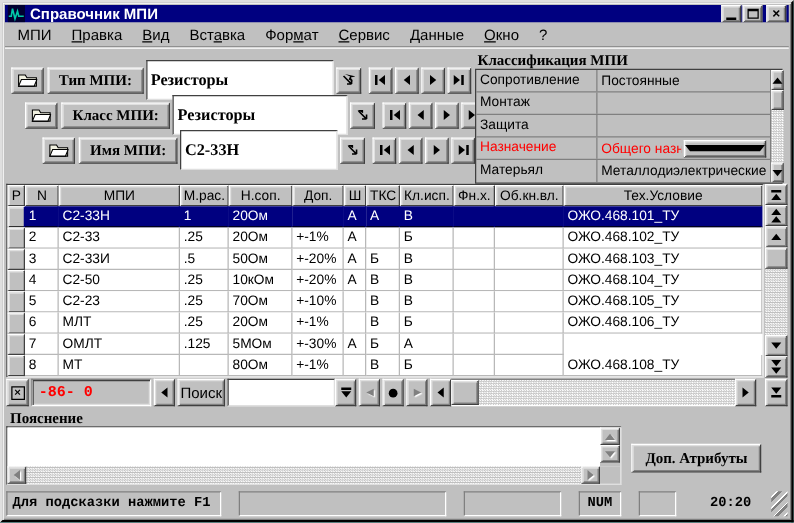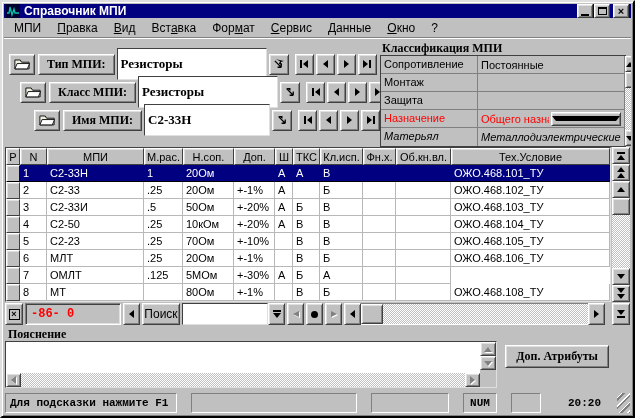--- a/index.html
+++ b/index.html
@@ -56,21 +56,21 @@
   .hbar{width:8px;height:2px;background:#000;display:block;flex:none;}
   .stack{display:flex;flex-direction:column;align-items:center;gap:1px;}
   .dot{width:7px;height:7px;border-radius:50%;background:#000;display:block;}
   .xbox{width:11px;height:11px;border:1px solid #000;display:flex;align-items:center;justify-content:center;font-size:9px;font-weight:bold;line-height:1;}
   
   .cls-panel{position:absolute;right:4px;top:2px;width:246px;}
   .cls-title{font-family:"Liberation Serif",serif;font-weight:bold;font-size:12px;padding-left:2px;height:14px;}
   .cls-body{display:flex;border:1px solid #404040;background:#c0c0c0;}
   .cls-grid{flex:1;}
   .cls-row{display:flex;height:18px;border-bottom:1px solid #808080;font-size:11px;align-items:stretch;}
-  .cls-row:last-child{border-bottom:none;font-style:italic;}
+  .cls-row:last-child{border-bottom:none;}
   .cls-label{width:97px;border-right:1px solid #808080;padding:2px 3px;white-space:nowrap;overflow:hidden;}
   .cls-value{flex:1;padding:2px 3px;white-space:nowrap;overflow:hidden;display:flex;align-items:center;}
   .cls-value span{flex:1;overflow:hidden;white-space:nowrap;}
   .cls-row.red .cls-label,.cls-row.red .cls-value{color:#ff0000;}
   .combo-btn{width:15px;height:14px;margin-left:2px;}
   .cls-strip{width:17px;display:flex;flex-direction:column;border-left:1px solid #808080;
     background:repeating-conic-gradient(#ffffff 0% 25%, #c0c0c0 0% 50%);background-size:2px 2px;}
   .cls-strip .btn3d{height:16px;width:100%;}
   .cls-thumb{height:18px;width:100%;}
   .cls-track{flex:1;}
@@ -113,21 +113,21 @@
   .note-label{font-family:"Liberation Serif",serif;font-weight:bold;font-size:12px;height:14px;padding-left:3px;}
   .note-row{display:flex;flex:1;align-items:flex-start;}
   .memo-box{width:492px;height:47px;background:#fff;border:1px solid;border-color:#404040 #dfdfdf #dfdfdf #404040;display:grid;grid-template-columns:1fr 16px;grid-template-rows:1fr 14px;}
   .memo-text{border:none;outline:none;resize:none;background:#fff;font-size:11px;overflow:hidden;width:100%;height:100%;}
   .memo-vscroll{background:#c0c0c0;display:flex;flex-direction:column;}
   .memo-vscroll .btn3d{height:14px;width:100%;}
   .memo-hscroll{background:repeating-conic-gradient(#ffffff 0% 25%, #c0c0c0 0% 50%);background-size:2px 2px;display:flex;}
   .memo-hscroll .btn3d{width:15px;height:100%;}
   .memo-hscroll .fill{flex:1;}
   .memo-corner{background:#c0c0c0;}
-  .attrs-btn{margin-left:auto;margin-right:21px;margin-top:4px;height:23px;padding:0 10px;
+  .attrs-btn{margin-left:auto;margin-right:21px;margin-top:14px;height:23px;padding:0 10px;
     font-family:"Liberation Serif",serif;font-weight:bold;font-size:12px;white-space:nowrap;}
   
   .statusbar{height:23px;display:flex;align-items:stretch;padding:2px 1px 1px 1px;gap:14px;flex:none;font-family:"Liberation Mono",monospace;font-weight:bold;font-size:11px;}
   .sb-panel{border:1px solid;border-color:#808080 #fff #fff #808080;padding:2px 4px;white-space:nowrap;overflow:hidden;display:flex;align-items:center;}
   .sb-hint{width:172px;} .sb-long{flex:1;} .sb-mid{width:78px;} .sb-num{width:34px;justify-content:center;} .sb-small{width:30px;}
   .sb-clock{width:48px;display:flex;align-items:center;justify-content:flex-end;padding-right:2px;}
   .sb-grip{width:13px;background:
      repeating-linear-gradient(135deg, transparent 0 3px, #fff 3px 4px, #808080 4px 6px);}
 </style>
 </head>

